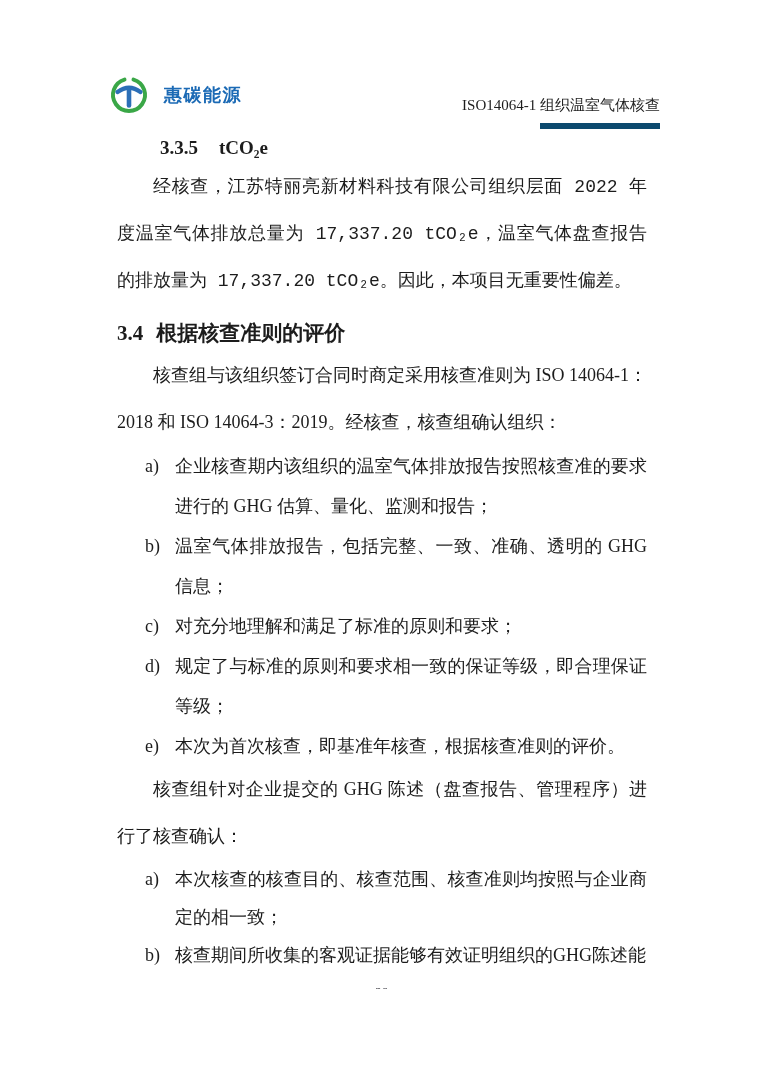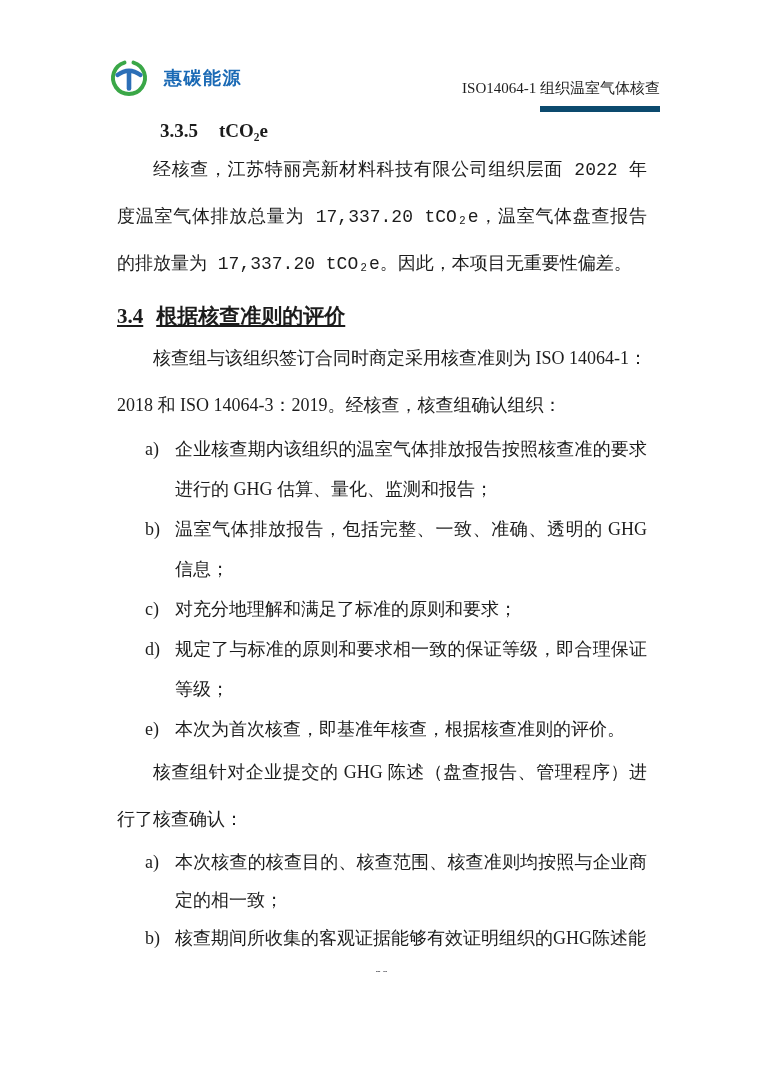--- a/index.html
+++ b/index.html
@@ -3,21 +3,21 @@
 <meta charset="utf-8">
 <style>
   * { margin: 0; padding: 0; box-sizing: border-box; }
   html, body { background: #ffffff; }
   body { font-family: "Liberation Serif", "DejaVu Serif", serif; }
 
   .page {
     position: relative;
     width: 763px;
     height: 972px;
-    margin: 0 auto;
+    margin: 17px auto;
     background: #ffffff;
     overflow: hidden;
     color: #1c1c1c;
   }
 
   
   .header {
     position: absolute;
     top: 55px;
     left: 107px;
@@ -64,21 +64,21 @@
     line-height: 26px;
   }
   .h-sub .h-num { margin-right: 21px; }
 
   .h-main {
     font-size: 21px;
     font-weight: 700;
     line-height: 28px;
   }
   .h-main .h-num { margin-right: 13px; }
-  .h34 { margin-top: 14px; text-decoration: underline; }
+  .h34 { margin-top: 14px; }
   .h35 { margin-top: -2px; }
 
   .body-p {
     font-size: 18px;
     line-height: 47px;
     text-align: justify;
     text-indent: 36px;
     color: #1c1c1c;
   }
   .p335 { margin-top: 3px; font-family: Liberation Mono, monospace; }

